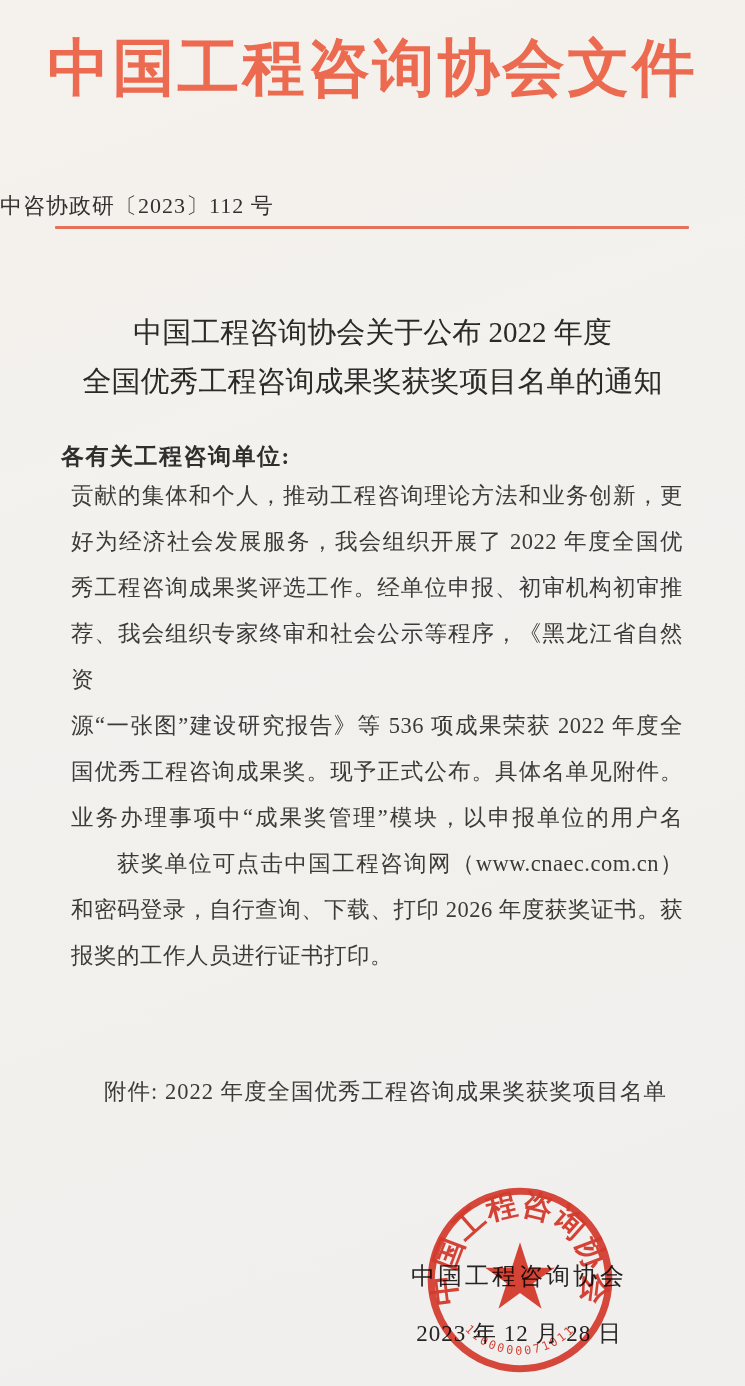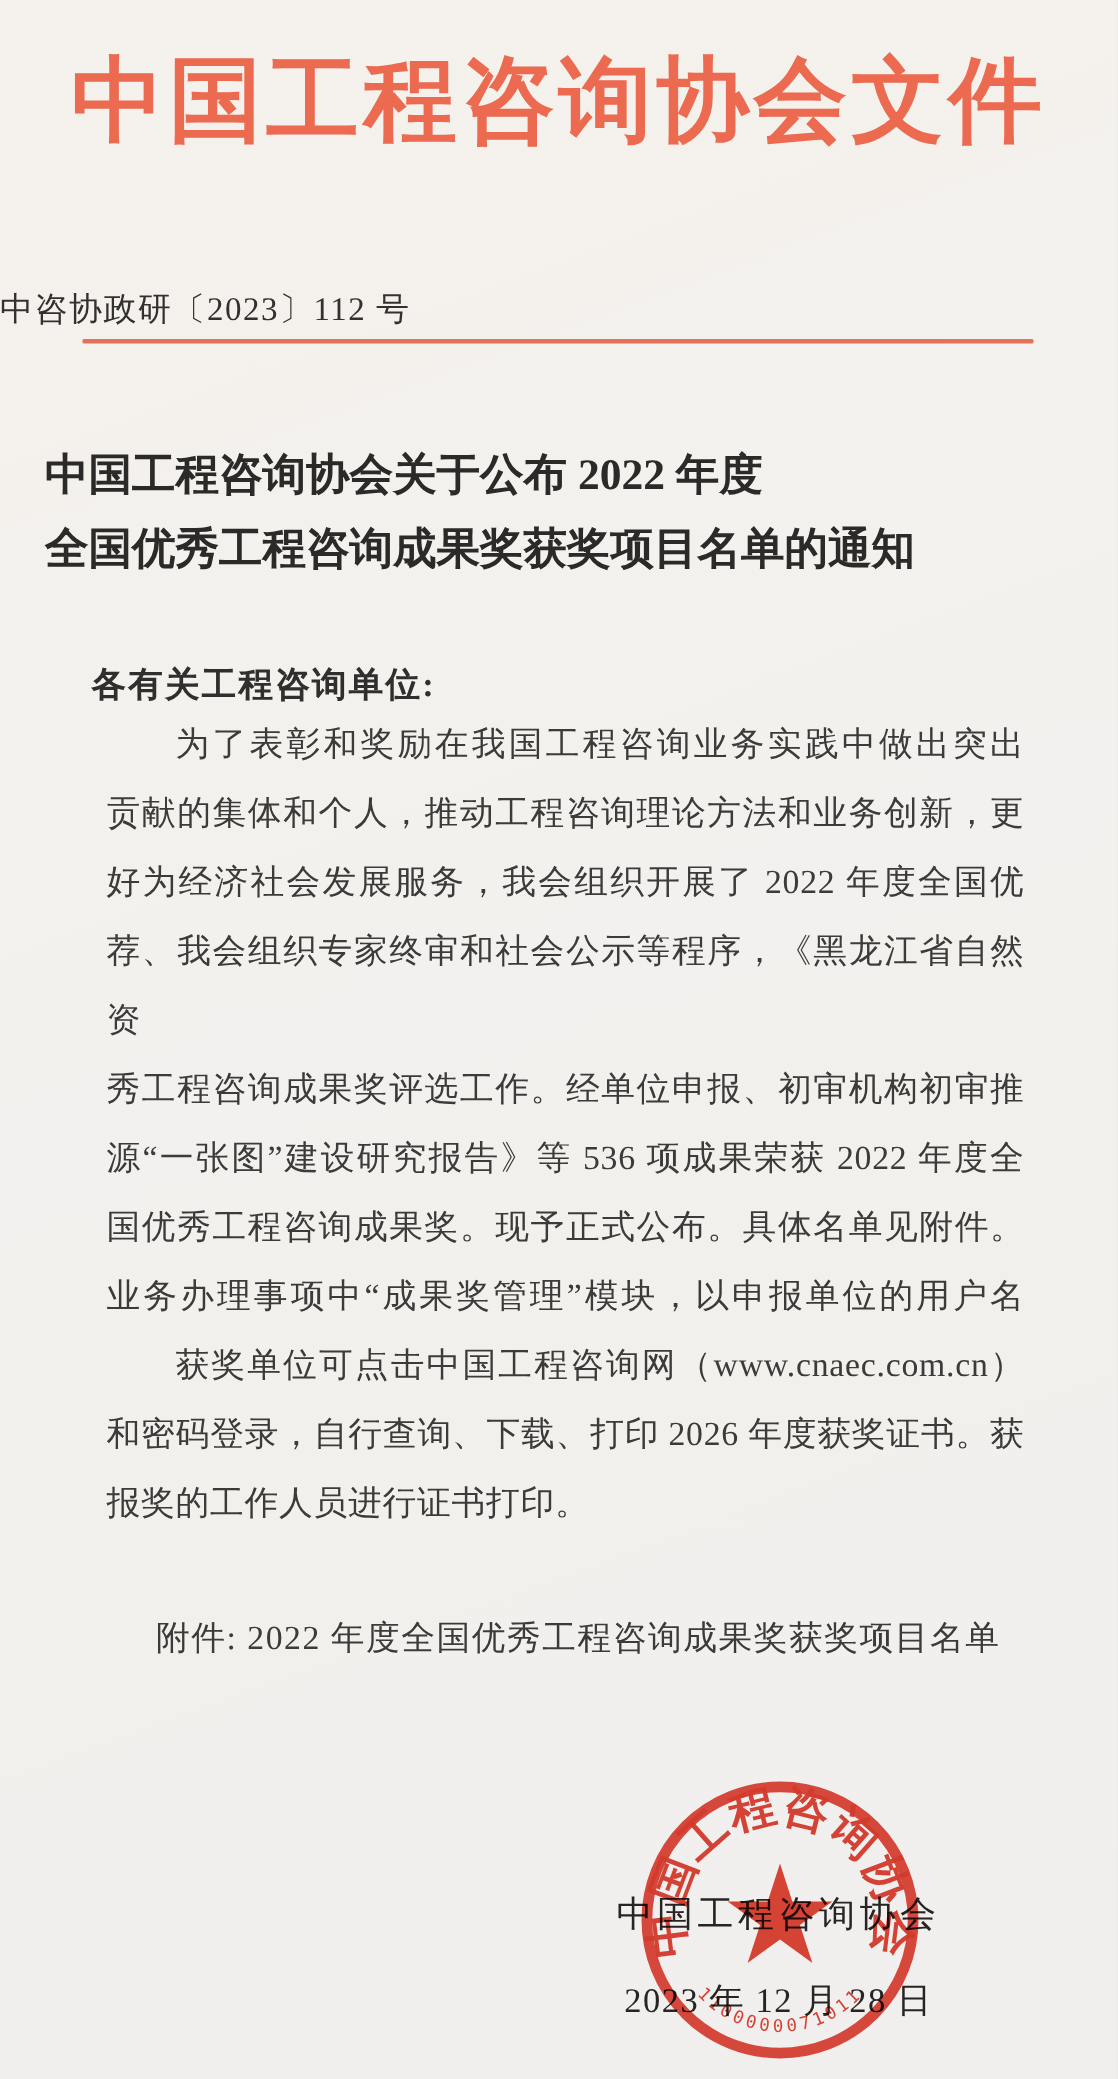--- a/index.html
+++ b/index.html
@@ -23,23 +23,23 @@
   .docnum{
     position:absolute;top:191px;left:0;right:0;
     text-align:left;
     font-size:22px;color:#33312f;letter-spacing:1px;
   }
   .redline{
     position:absolute;top:226px;left:55px;right:56px;height:3px;
     background:#e4715a;border-radius:1px;
   }
   .notice-title{
-    position:absolute;top:293px;left:30px;right:30px;
-    text-align:left;
-    font-size:29px;font-weight:bold;color:#2b2a28;
+    position:absolute;top:308px;left:30px;right:30px;
+    text-align:center;
+    font-size:29px;font-weight:normal;color:#2b2a28;
     line-height:49px;
   }
   .salutation{
     position:absolute;top:441px;left:61px;
     font-size:23px;font-weight:bold;color:#302f2d;
     letter-spacing:1.5px;
   }
   .bodytext{
     position:absolute;top:473px;left:71px;right:62px;
     font-size:22.5px;color:#3c3b39;
@@ -79,25 +79,24 @@
   <div class="redline"></div>
 
   <div class="notice-title">
     <div>中国工程咨询协会关于公布 2022 年度</div>
     <div>全国优秀工程咨询成果奖获奖项目名单的通知</div>
   </div>
 
   <div class="salutation">各有关工程咨询单位:</div>
 
   <div class="bodytext">
-    <div class="bline fill indent">为了表彰和奖励在我国工程咨询业务实践中做出突出</div>
     <div class="bline fill">贡献的集体和个人，推动工程咨询理论方法和业务创新，更</div>
     <div class="bline fill">好为经济社会发展服务，我会组织开展了 2022 年度全国优</div>
+    <div class="bline fill">秀工程咨询成果奖评选工作。经单位申报、初审机构初审推</div>
     <div class="bline fill">荐、我会组织专家终审和社会公示等程序，《黑龙江省自然资</div>
-    <div class="bline fill">秀工程咨询成果奖评选工作。经单位申报、初审机构初审推</div>
     <div class="bline fill">源“一张图”建设研究报告》等 536 项成果荣获 2022 年度全</div>
     <div class="bline fill">国优秀工程咨询成果奖。现予正式公布。具体名单见附件。</div>
     <div class="bline fill">业务办理事项中“成果奖管理”模块，以申报单位的用户名</div>
     <div class="bline fill indent">获奖单位可点击中国工程咨询网（www.cnaec.com.cn）</div>
     <div class="bline fill">和密码登录，自行查询、下载、打印 2026 年度获奖证书。获</div>
     <div class="bline">报奖的工作人员进行证书打印。</div>
   </div>
 
   <div class="attachment">附件: 2022 年度全国优秀工程咨询成果奖获奖项目名单</div>
 

